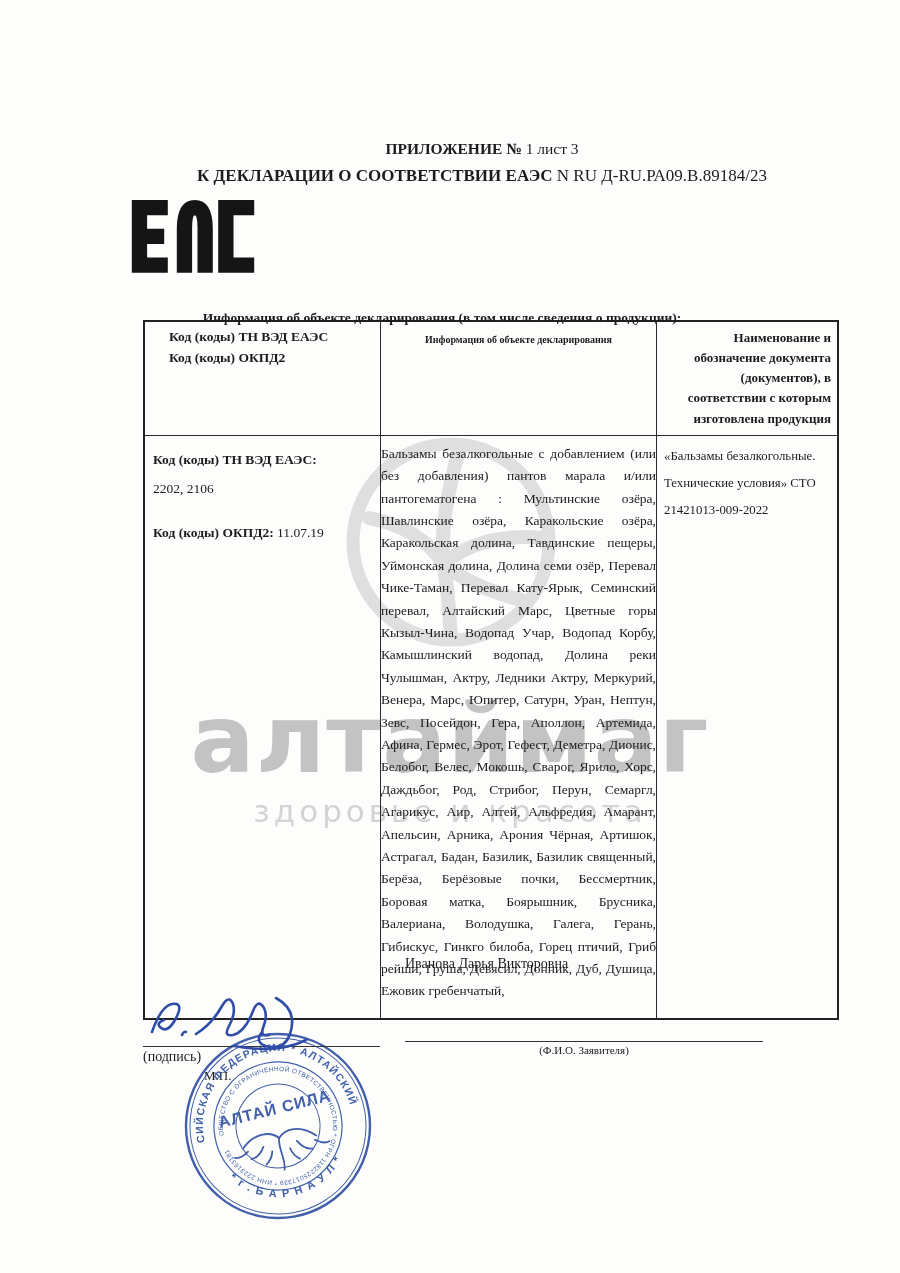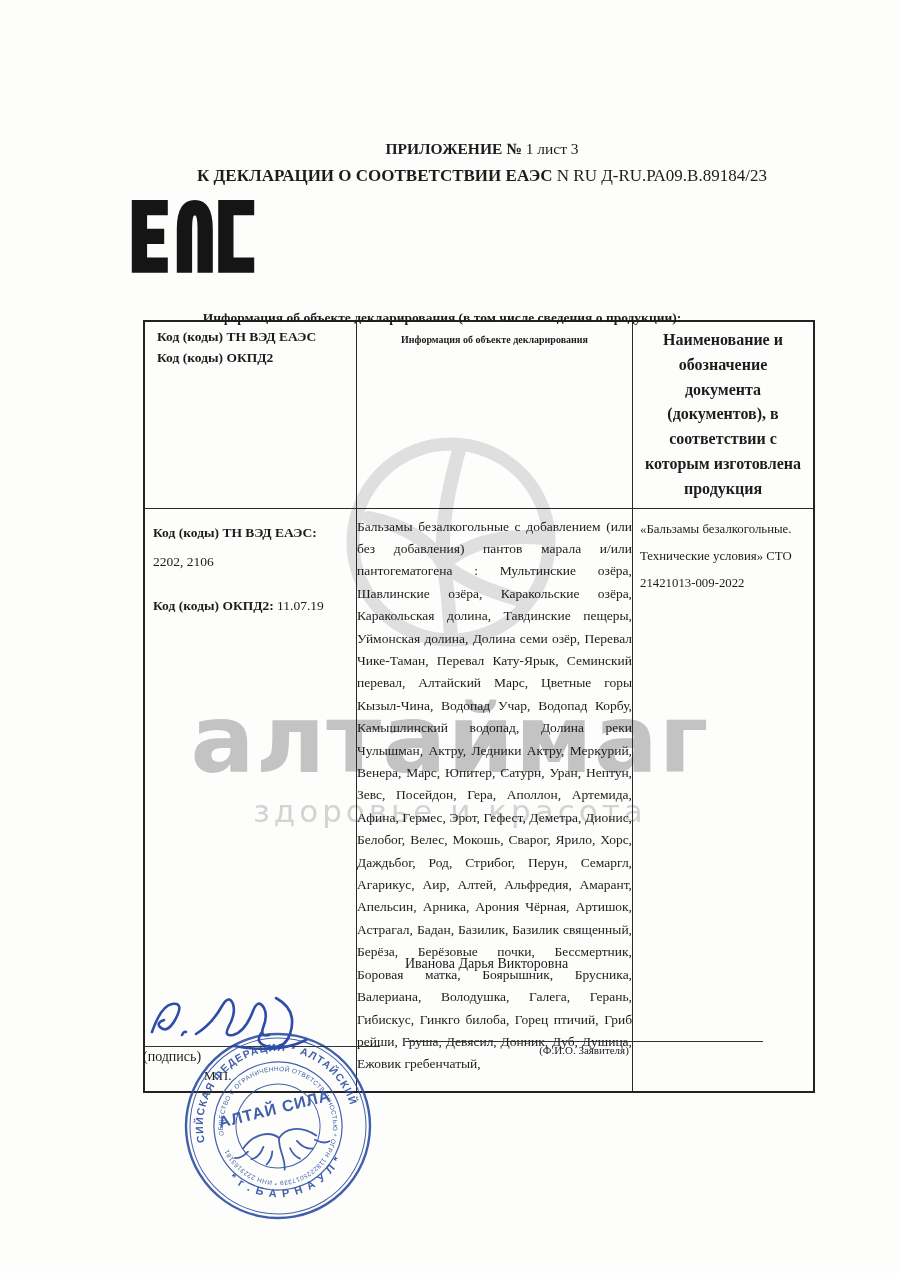--- a/index.html
+++ b/index.html
@@ -34,24 +34,24 @@
     font-size:13.5px;font-weight:bold;z-index:2;
   }
   table.decl{
     position:absolute;left:143px;top:320px;width:622px;z-index:1;
     border-collapse:collapse;table-layout:fixed;background:transparent;
   }
   table.decl th, table.decl td{
     border:1.6px solid #2a2a2a;vertical-align:top;background:transparent;
   }
   table.decl{border:2px solid #222;}
-  th.c1{width:187px;text-align:left;font-size:13.5px;padding:5px 12px;
+  th.c1{width:187px;text-align:left;font-size:13.5px;padding:5px 24px;
         white-space:pre-line;line-height:1.55;height:76px;}
   th.c2{width:267px;text-align:center;font-size:10px;padding:12px 4px;}
-  th.c3{width:168px;text-align:center;font-size:16px;padding:6px 6px;line-height:1.55;}
+  th.c3{width:168px;text-align:right;font-size:13px;padding:6px 6px;line-height:1.55;}
   td.c1{font-size:13.5px;padding:9px 8px;line-height:29px;}
   td.c1 .okpd{display:block;margin-top:15px;}
   td.c2{font-size:13.5px;padding:7px 0;line-height:22.4px;text-align:justify;height:568px;}
   td.c3{font-size:12.8px;padding:7px 7px;line-height:27px;}
   
   .sig-svg{position:absolute;left:138px;top:992px;z-index:4;}
   .sig-line{position:absolute;left:143px;top:1046px;width:237px;border-top:1.5px solid #333;z-index:3;}
   .sig-cap{position:absolute;left:143px;top:1049px;width:237px;font-size:14px;z-index:3;}
   .mp{position:absolute;left:204px;top:1068px;font-size:13px;z-index:1;}
   .stamp{position:absolute;left:182px;top:1030px;z-index:2;opacity:.9;}

